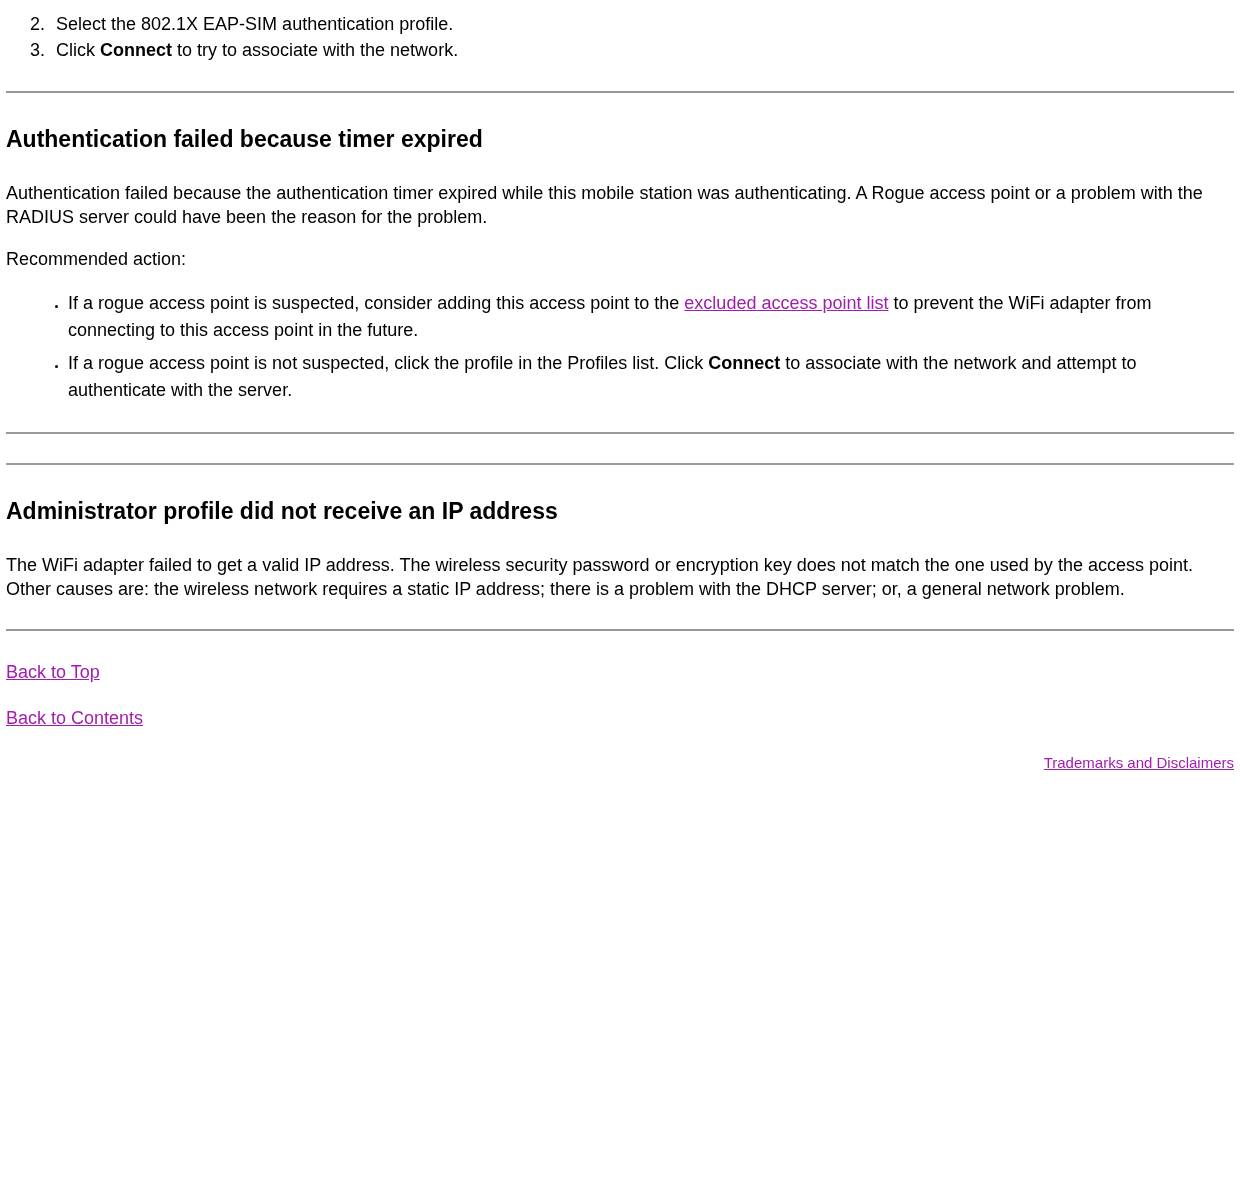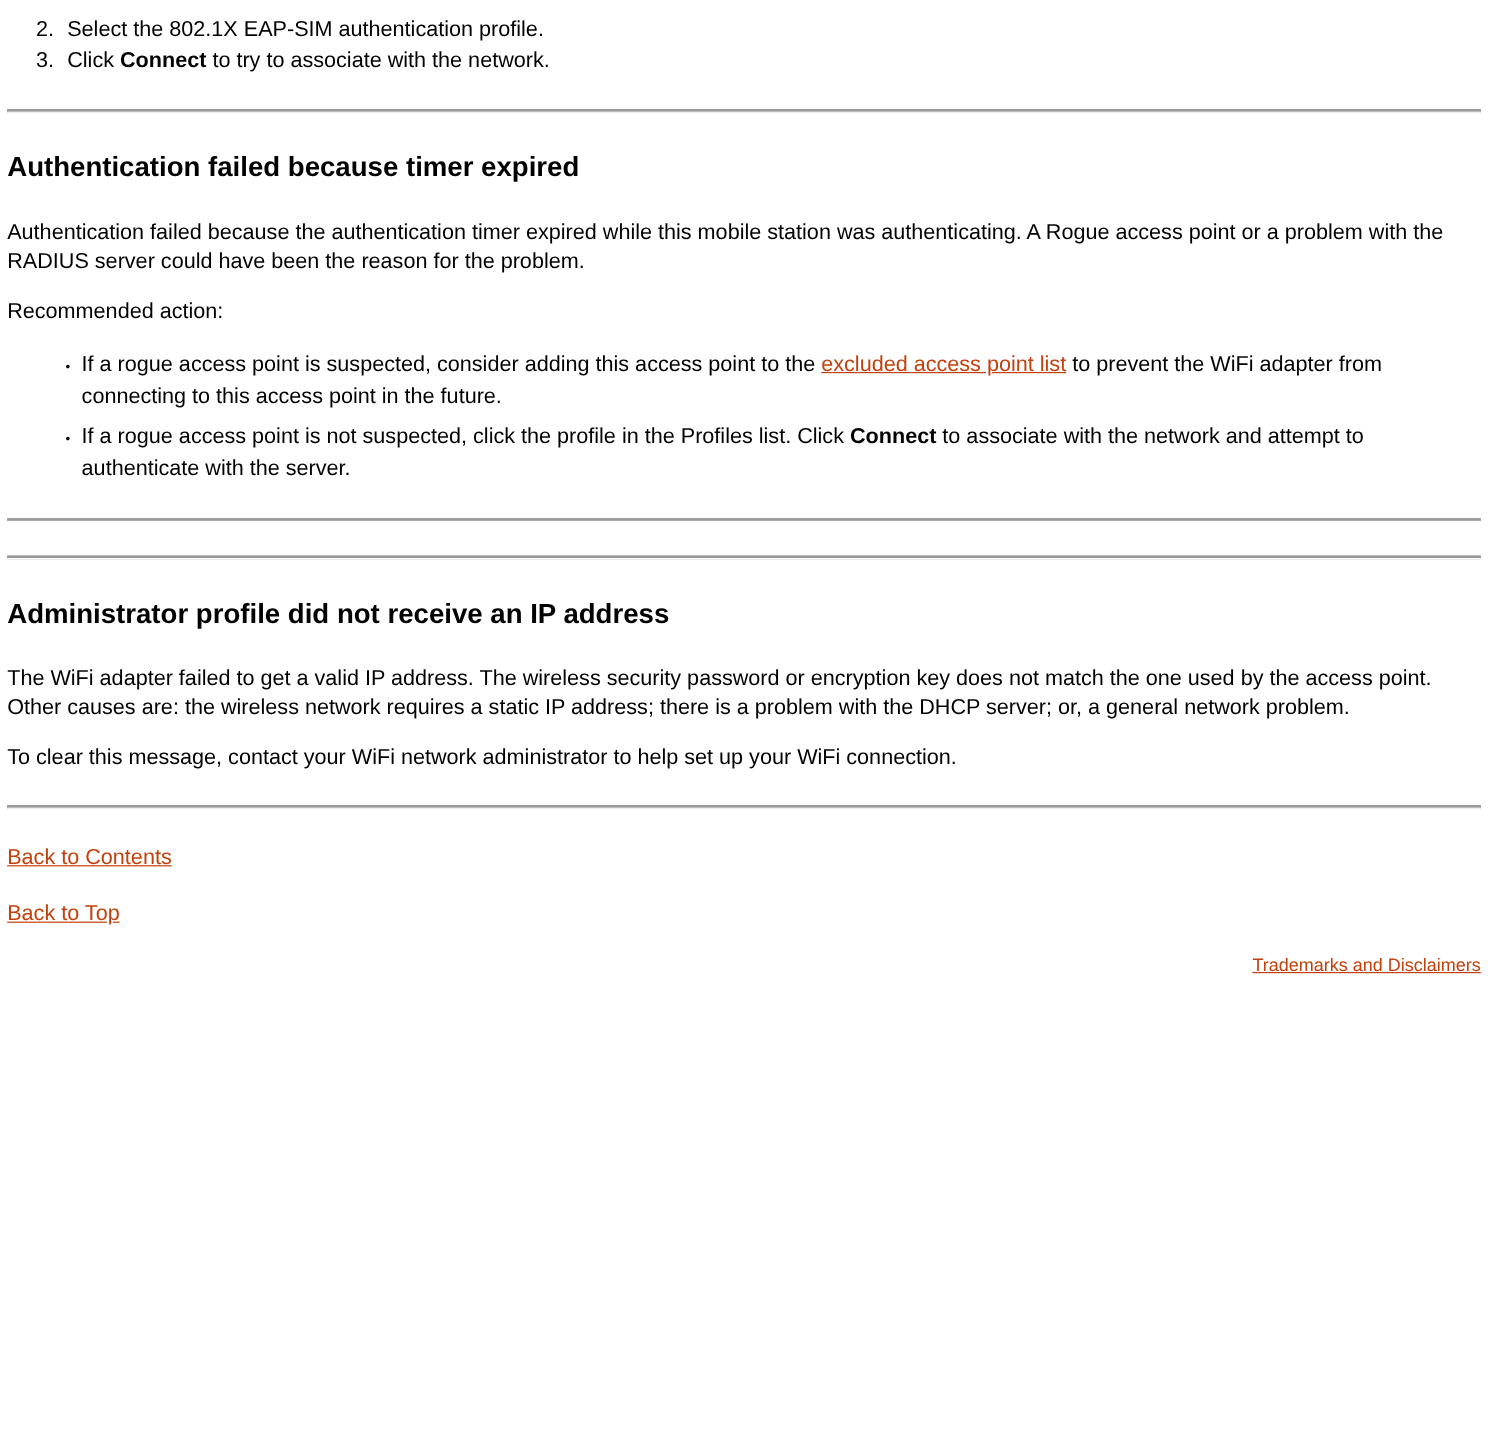--- a/index.html
+++ b/index.html
@@ -45,21 +45,21 @@
     }
     h2 {
       font-size: 23px;
       font-weight: bold;
       margin: 30px 0 26px 0;
     }
     p {
       margin: 18px 0;
     }
     a {
-      color: #c2410c;
+      color: #a21caf;
     }
     .bold {
       font-weight: bold;
     }
     .small-link {
       font-size: 15px;
       font-family: Arial, sans-serif;
       text-align: right;
     }
     .nav-links p {
@@ -94,22 +94,21 @@
     </li>
   </ul>
 
   <hr>
 
 
   <hr>
 
   <h2>Administrator profile did not receive an IP address</h2>
   <p>The WiFi adapter failed to get a valid IP address. The wireless security password or encryption key does not match the one used by the access point. Other causes are: the wireless network requires a static IP address; there is a problem with the DHCP server; or, a general network problem.</p>
-  <p>To clear this message, contact your WiFi network administrator to help set up your WiFi connection.</p>
 
   <hr>
 
   <div class="nav-links">
+    <p><a href="#">Back to Top</a></p>
     <p><a href="#">Back to Contents</a></p>
-    <p><a href="#">Back to Top</a></p>
     <p class="small-link"><a href="#">Trademarks and Disclaimers</a></p>
   </div>
 </div>
 
 </body></html>

